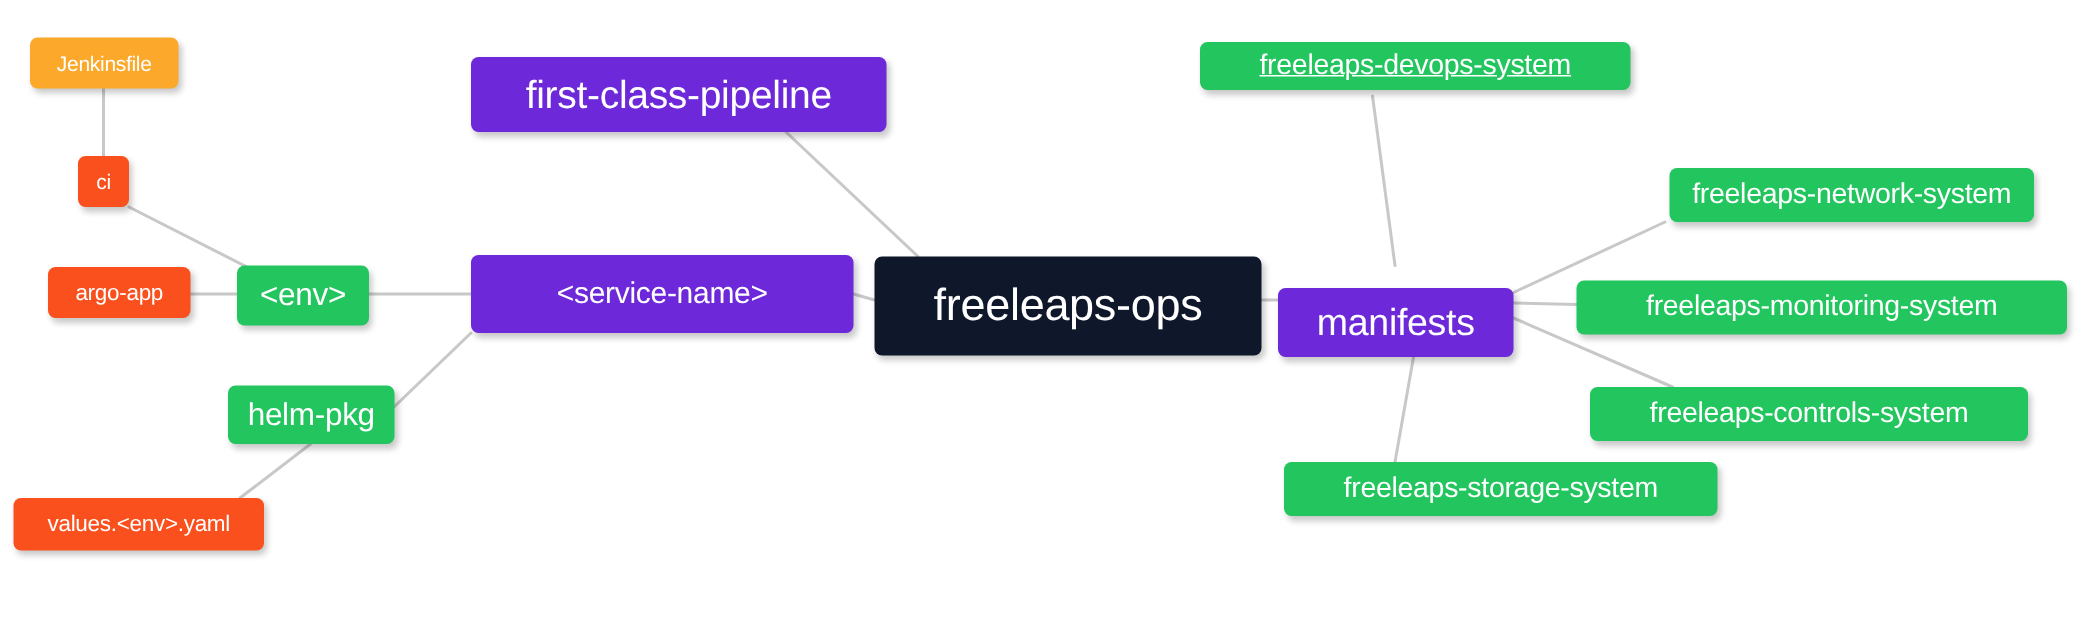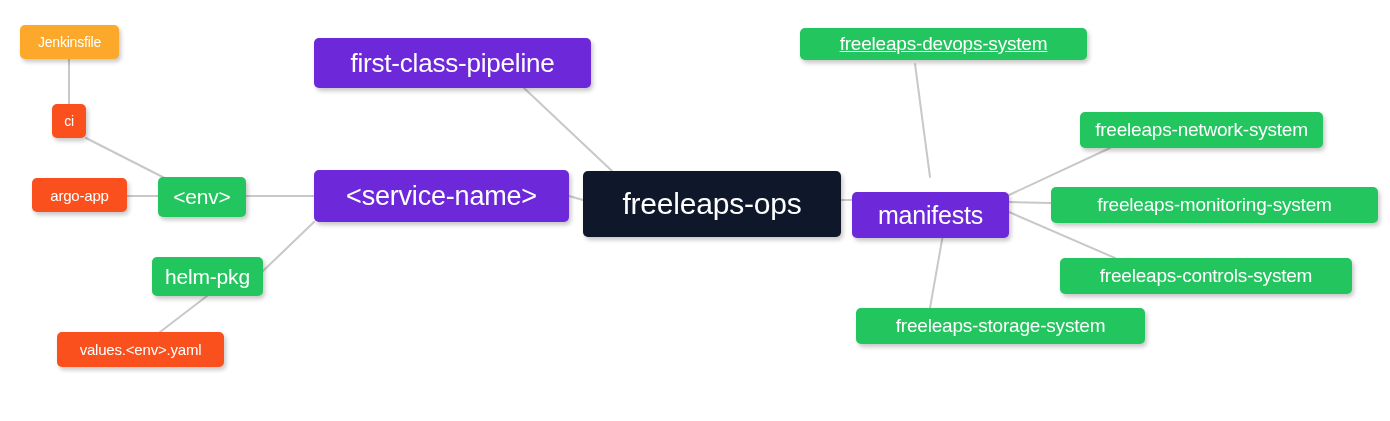--- a/index.html
+++ b/index.html
@@ -75,39 +75,39 @@
       </div>
       <div class="node c-red" style="left: 32px; top: 178px; width: 95px; height: 34px; font-size: 15px;">
         <span>argo-app</span>
       </div>
       <div class="node c-green" style="left: 158px; top: 177px; width: 88px; height: 40px; font-size: 21px;">
         <span>&lt;env&gt;</span>
       </div>
       <div class="node c-green" style="left: 152px; top: 257px; width: 111px; height: 39px; font-size: 21px;">
         <span>helm-pkg</span>
       </div>
-      <div class="node c-red" style="left: 9px; top: 332px; width: 167px; height: 35px; font-size: 15px; margin-left: 48px;">
+      <div class="node c-red" style="left: 9px; top: 332px; width: 167px; height: 35px; font-size: 15px;">
         <span>values.&lt;env&gt;.yaml</span>
       </div>
       <div class="node c-blue" style="left: 314px; top: 38px; width: 277px; height: 50px; font-size: 26px;">
         <span>first-class-pipeline</span>
       </div>
-      <div class="node c-blue" style="left: 314px; top: 170px; width: 255px; height: 52px; font-size: 27px;">
+      <div class="node c-blue" style="left: 314px; top: 170px; width: 255px; height: 52px; font-size: 20px;">
         <span>&lt;service-name&gt;</span>
       </div>
       <div class="node c-root" style="left: 583px; top: 171px; width: 258px; height: 66px; font-size: 30px;">
         <span>freeleaps-ops</span>
       </div>
       <div class="node c-blue" style="left: 852px; top: 192px; width: 157px; height: 46px; font-size: 25px;">
         <span>manifests</span>
       </div>
       <div class="node c-green" style="left: 800px; top: 28px; width: 287px; height: 32px; font-size: 19px; text-decoration: underline;">
         <span>freeleaps-devops-system</span>
       </div>
-      <div class="node c-green" style="left: 1080px; top: 112px; width: 243px; height: 36px; font-size: 19px;">
+      <div class="node c-green" style="left: 1113px; top: 112px; width: 243px; height: 36px; font-size: 19px;">
         <span>freeleaps-network-system</span>
       </div>
       <div class="node c-green" style="left: 1051px; top: 187px; width: 327px; height: 36px; font-size: 19px;">
         <span>freeleaps-monitoring-system</span>
       </div>
       <div class="node c-green" style="left: 1060px; top: 258px; width: 292px; height: 36px; font-size: 19px;">
         <span>freeleaps-controls-system</span>
       </div>
       <div class="node c-green" style="left: 816px; top: 308px; width: 289px; height: 36px; font-size: 19px; margin-left: 40px;">
         <span>freeleaps-storage-system</span>

